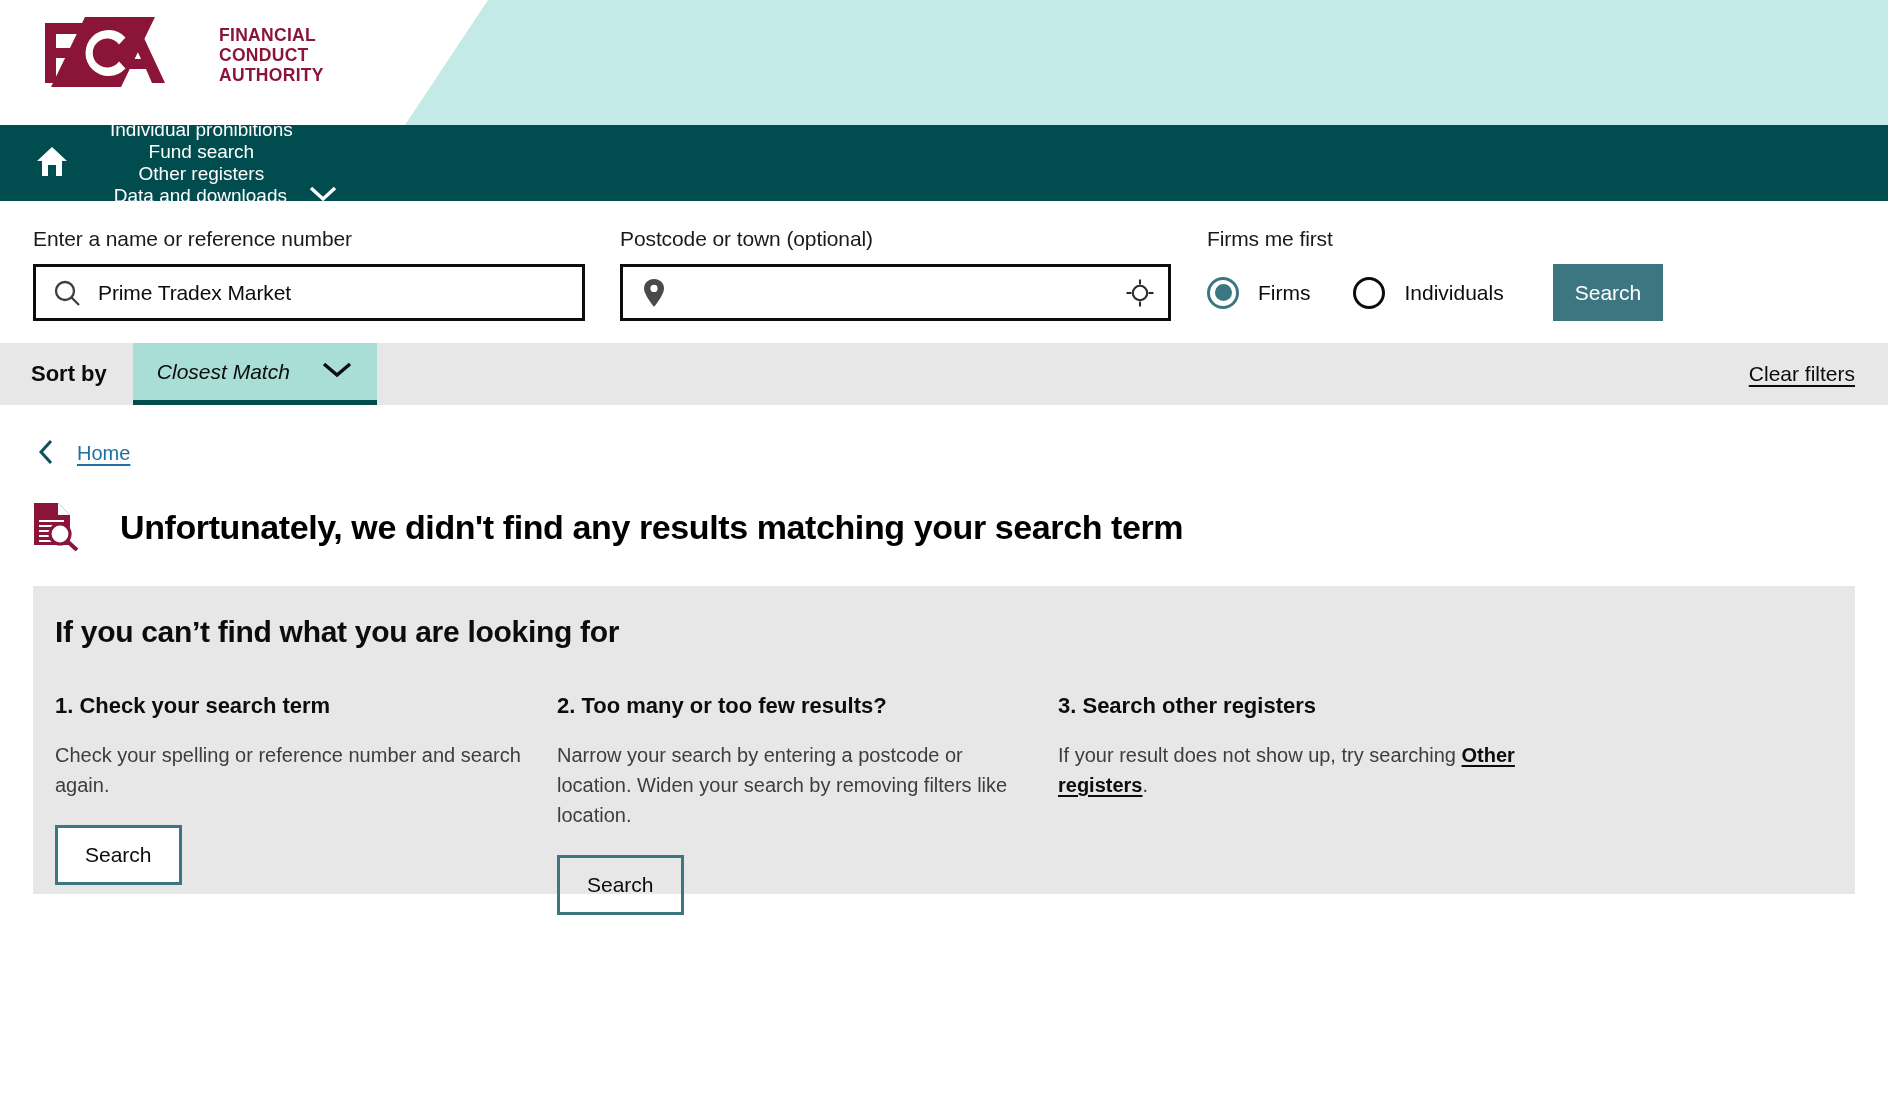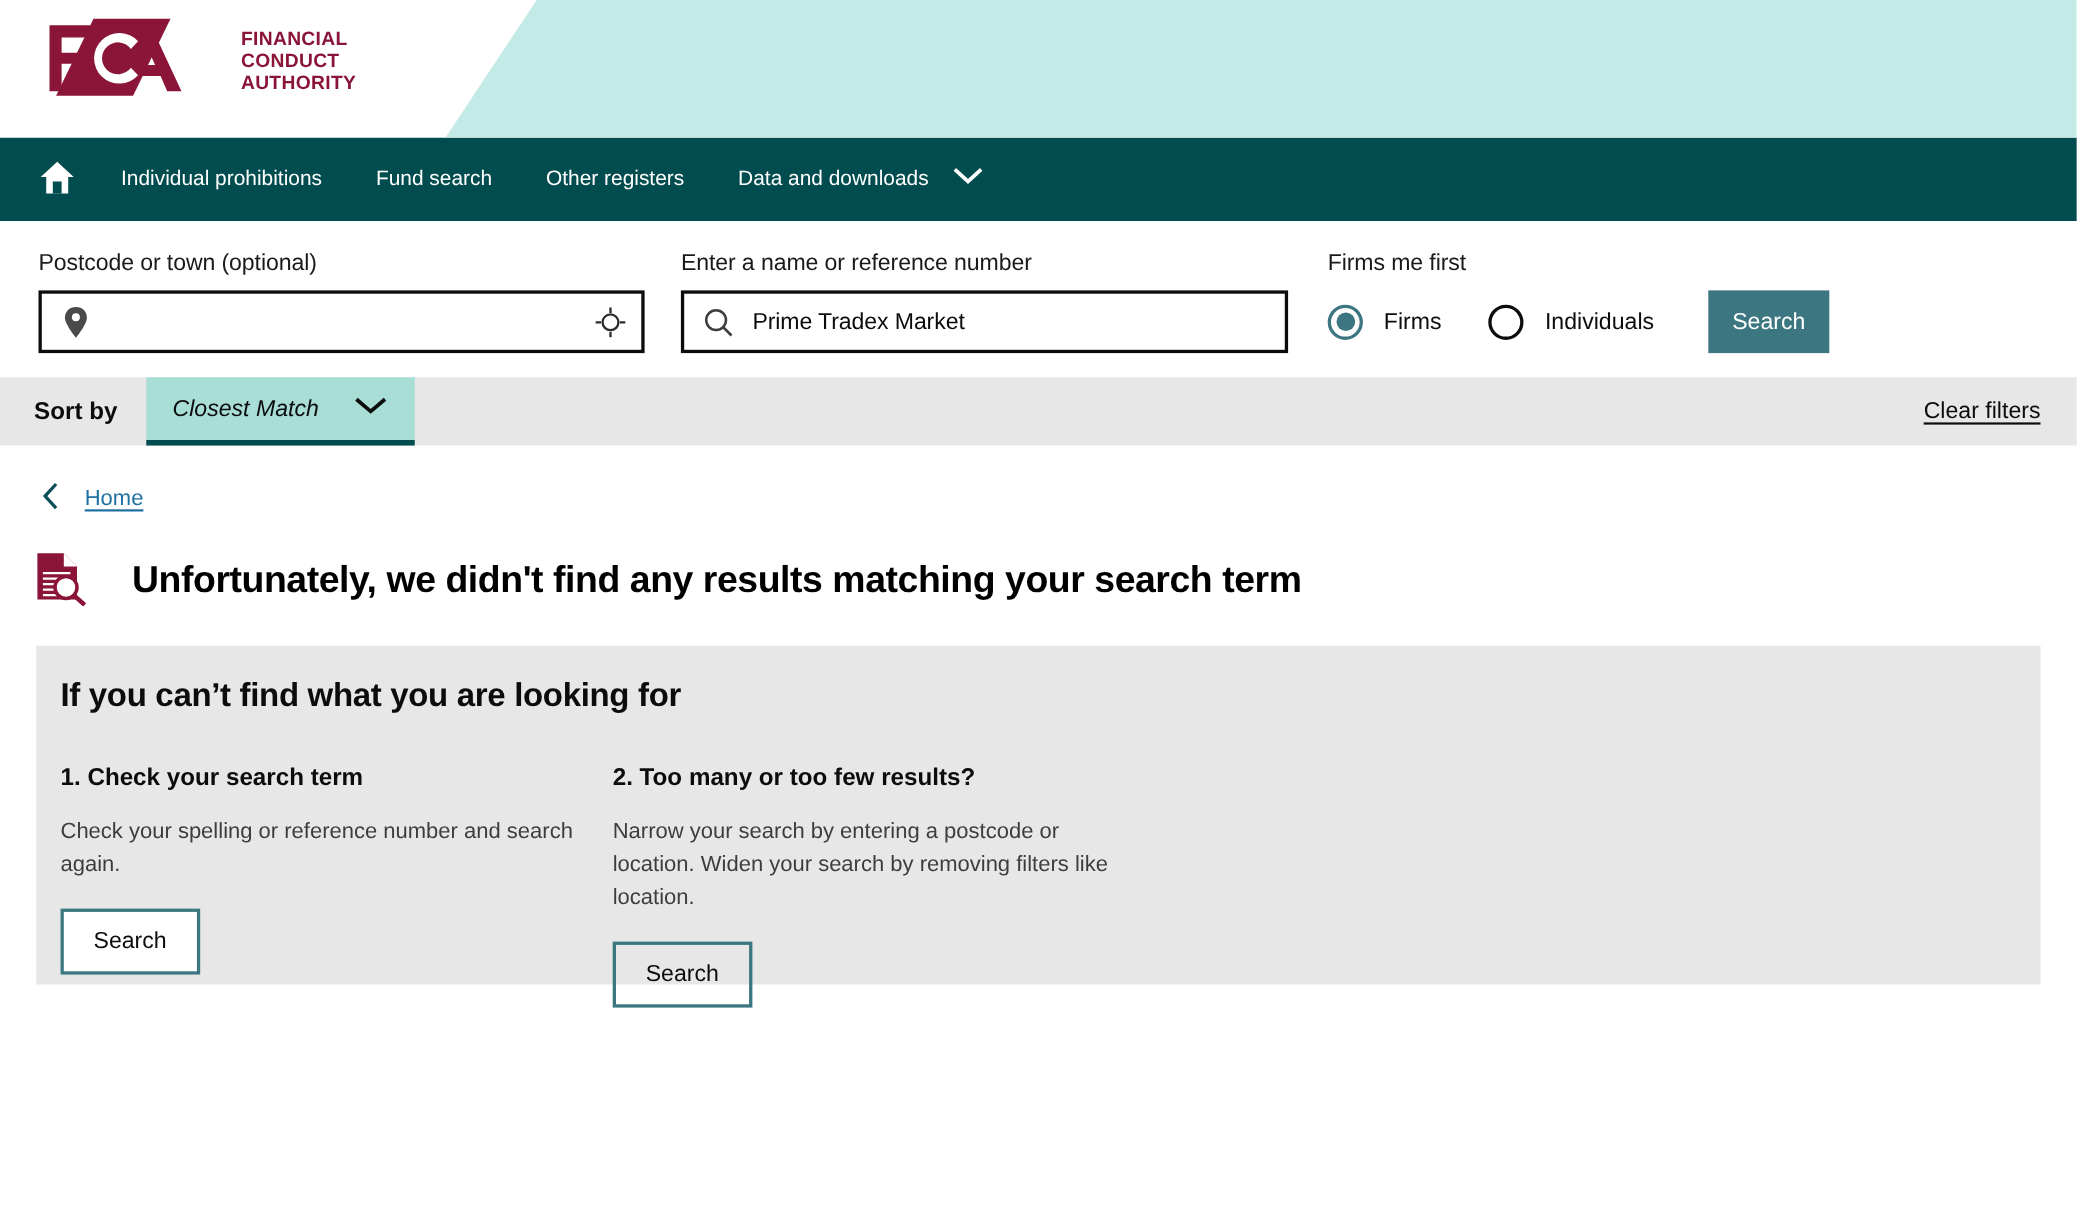--- a/index.html
+++ b/index.html
@@ -55,21 +55,21 @@
     background: #014c4e;
     display: flex;
     align-items: center;
     padding-left: 30px;
   }
   .nav-home {
     width: 44px; height: 44px;
     display: flex; align-items: center; justify-content: center;
     margin-right: 36px;
   }
-  .nav-items { display: flex; align-items: center; }
+  .nav-items { display: flex; align-items: center; flex-direction: column; }
   .nav-item {
     color: #ffffff;
     font-size: 19px;
     margin-right: 49px;
     white-space: nowrap;
     cursor: pointer;
   }
   .nav-item.with-caret {
     display: flex; align-items: center; gap: 21px;
     margin-right: 0;
@@ -322,20 +322,33 @@
       <span>
         <svg width="30" height="18" viewBox="0 0 30 18">
           <path d="M3 3 L15 14 L27 3" stroke="#ffffff" stroke-width="3.4" fill="none"></path>
         </svg>
       </span>
     </div>
   </div>
 </div>
 
 <div class="search-area">
+
+  <div class="field-block name">
+    <label class="field-label">Enter a name or reference number</label>
+    <div class="input-shell">
+      <span class="input-icon-left">
+        <svg width="30" height="30" viewBox="0 0 30 30">
+          <circle cx="13" cy="13" r="9" stroke="#3d3d3d" stroke-width="2.3" fill="none"></circle>
+          <line x1="19.5" y1="19.5" x2="27" y2="27" stroke="#3d3d3d" stroke-width="2.3"></line>
+        </svg>
+      </span>
+      <span class="input-text">Prime Tradex Market</span>
+    </div>
+  </div>
 
   <div class="field-block postcode">
     <label class="field-label">Postcode or town (optional)</label>
     <div class="input-shell">
       <span class="input-icon-left">
         <svg width="22" height="30" viewBox="0 0 22 30">
           <path d="M11 1 C5 1 1 5.3 1 10.6 C1 17 11 29 11 29 C11 29 21 17 21 10.6 C21 5.3 17 1 11 1 Z" fill="#4a4a4a"></path>
           <circle cx="11" cy="10.4" r="3.6" fill="#ffffff"></circle>
         </svg>
       </span>
@@ -345,33 +358,20 @@
           <circle cx="14" cy="14" r="7.2" stroke="#2c2c2c" stroke-width="2.1" fill="none"></circle>
           <line x1="14" y1="0.5" x2="14" y2="5.5" stroke="#2c2c2c" stroke-width="2.1"></line>
           <line x1="14" y1="22.5" x2="14" y2="27.5" stroke="#2c2c2c" stroke-width="2.1"></line>
           <line x1="0.5" y1="14" x2="5.5" y2="14" stroke="#2c2c2c" stroke-width="2.1"></line>
           <line x1="22.5" y1="14" x2="27.5" y2="14" stroke="#2c2c2c" stroke-width="2.1"></line>
         </svg>
       </span>
     </div>
   </div>
 
-  <div class="field-block name">
-    <label class="field-label">Enter a name or reference number</label>
-    <div class="input-shell">
-      <span class="input-icon-left">
-        <svg width="30" height="30" viewBox="0 0 30 30">
-          <circle cx="13" cy="13" r="9" stroke="#3d3d3d" stroke-width="2.3" fill="none"></circle>
-          <line x1="19.5" y1="19.5" x2="27" y2="27" stroke="#3d3d3d" stroke-width="2.3"></line>
-        </svg>
-      </span>
-      <span class="input-text">Prime Tradex Market</span>
-    </div>
-  </div>
-
   <div class="show-block">
     <label class="field-label">Firms me first</label>
     <div class="radio-row">
 
       <div class="radio-opt">
         <span class="radio-outer selected">
           <span class="radio-dot"></span>
         </span>
         <span class="radio-label">Firms</span>
       </div>
@@ -436,15 +436,19 @@
       <div class="help-col-text">Check your spelling or reference number and search again.</div>
       <button class="btn-outline white-bg">Search</button>
     </div>
 
     <div class="help-col">
       <div class="help-col-title">2. Too many or too few results?</div>
       <div class="help-col-text">Narrow your search by entering a postcode or location. Widen your search by removing filters like location.</div>
       <button class="btn-outline">Search</button>
     </div>
 
+    <div class="help-col">
+      <div class="help-col-title">3. Search other registers</div>
+      <div class="help-col-text"><span>If your result does not show up, try searching </span><a href="#">Other registers</a><span>.</span></div>
+    </div>
 
   </div>
 </div>
 
 </body></html>

